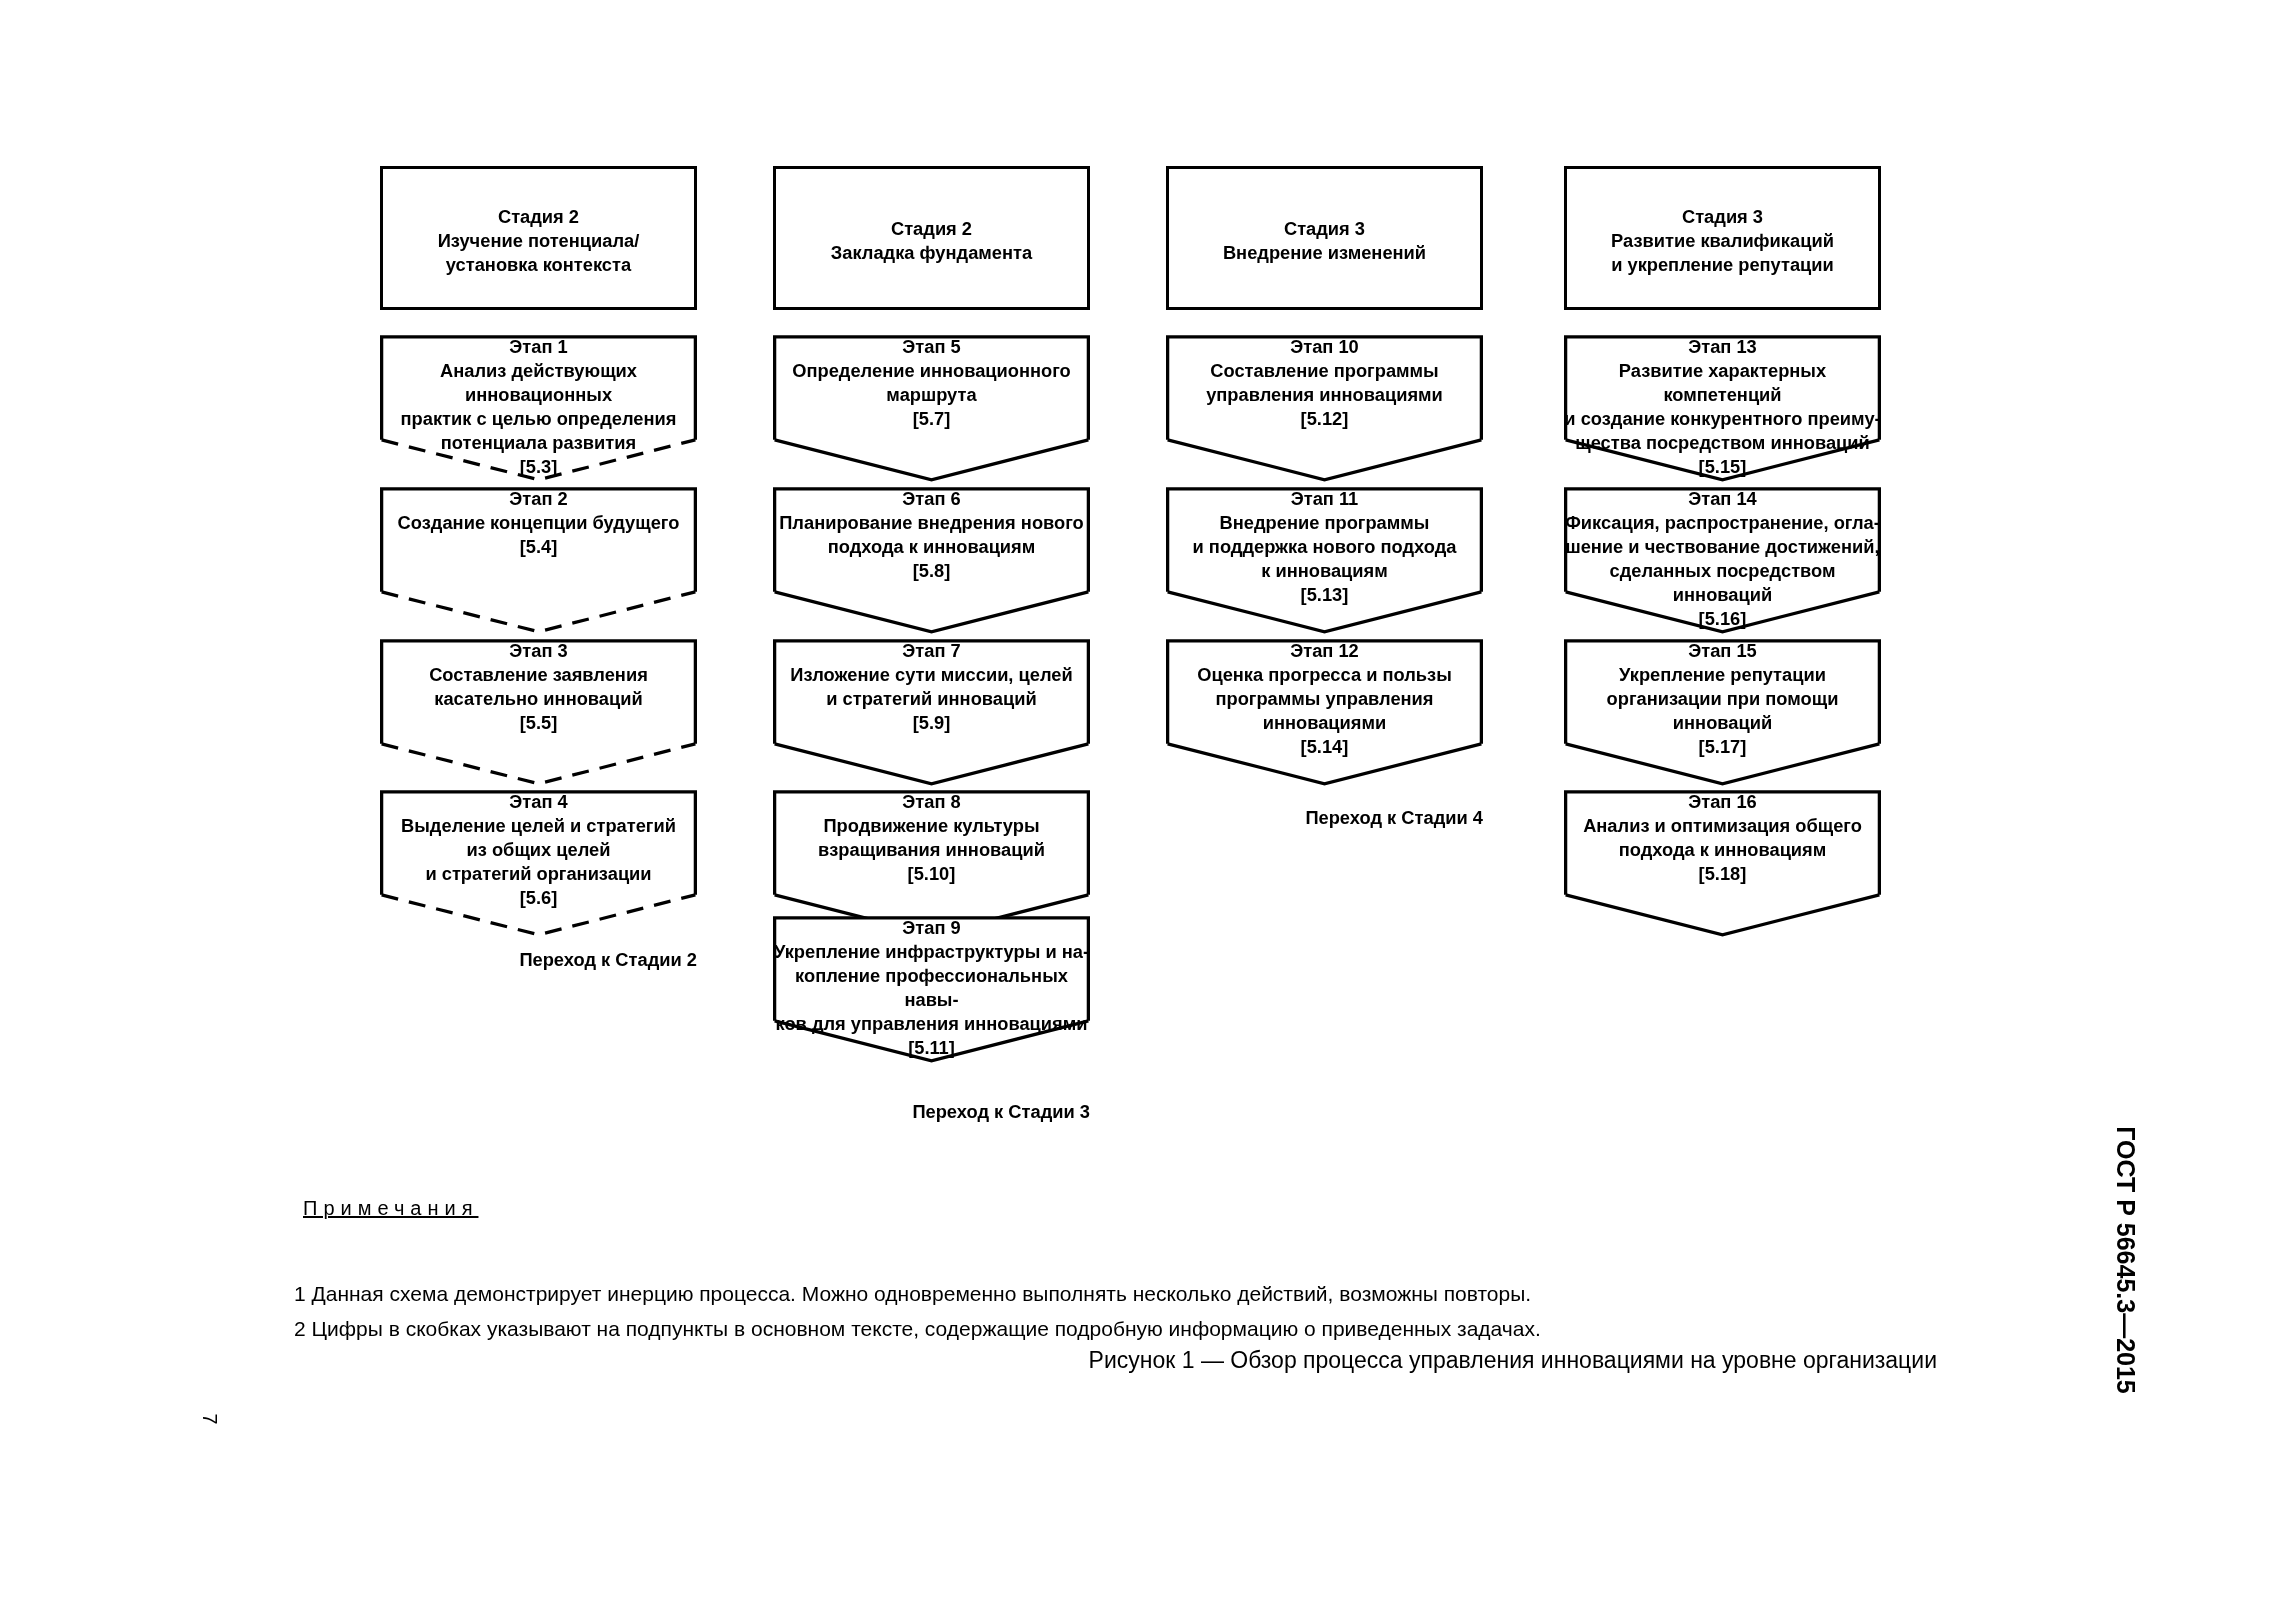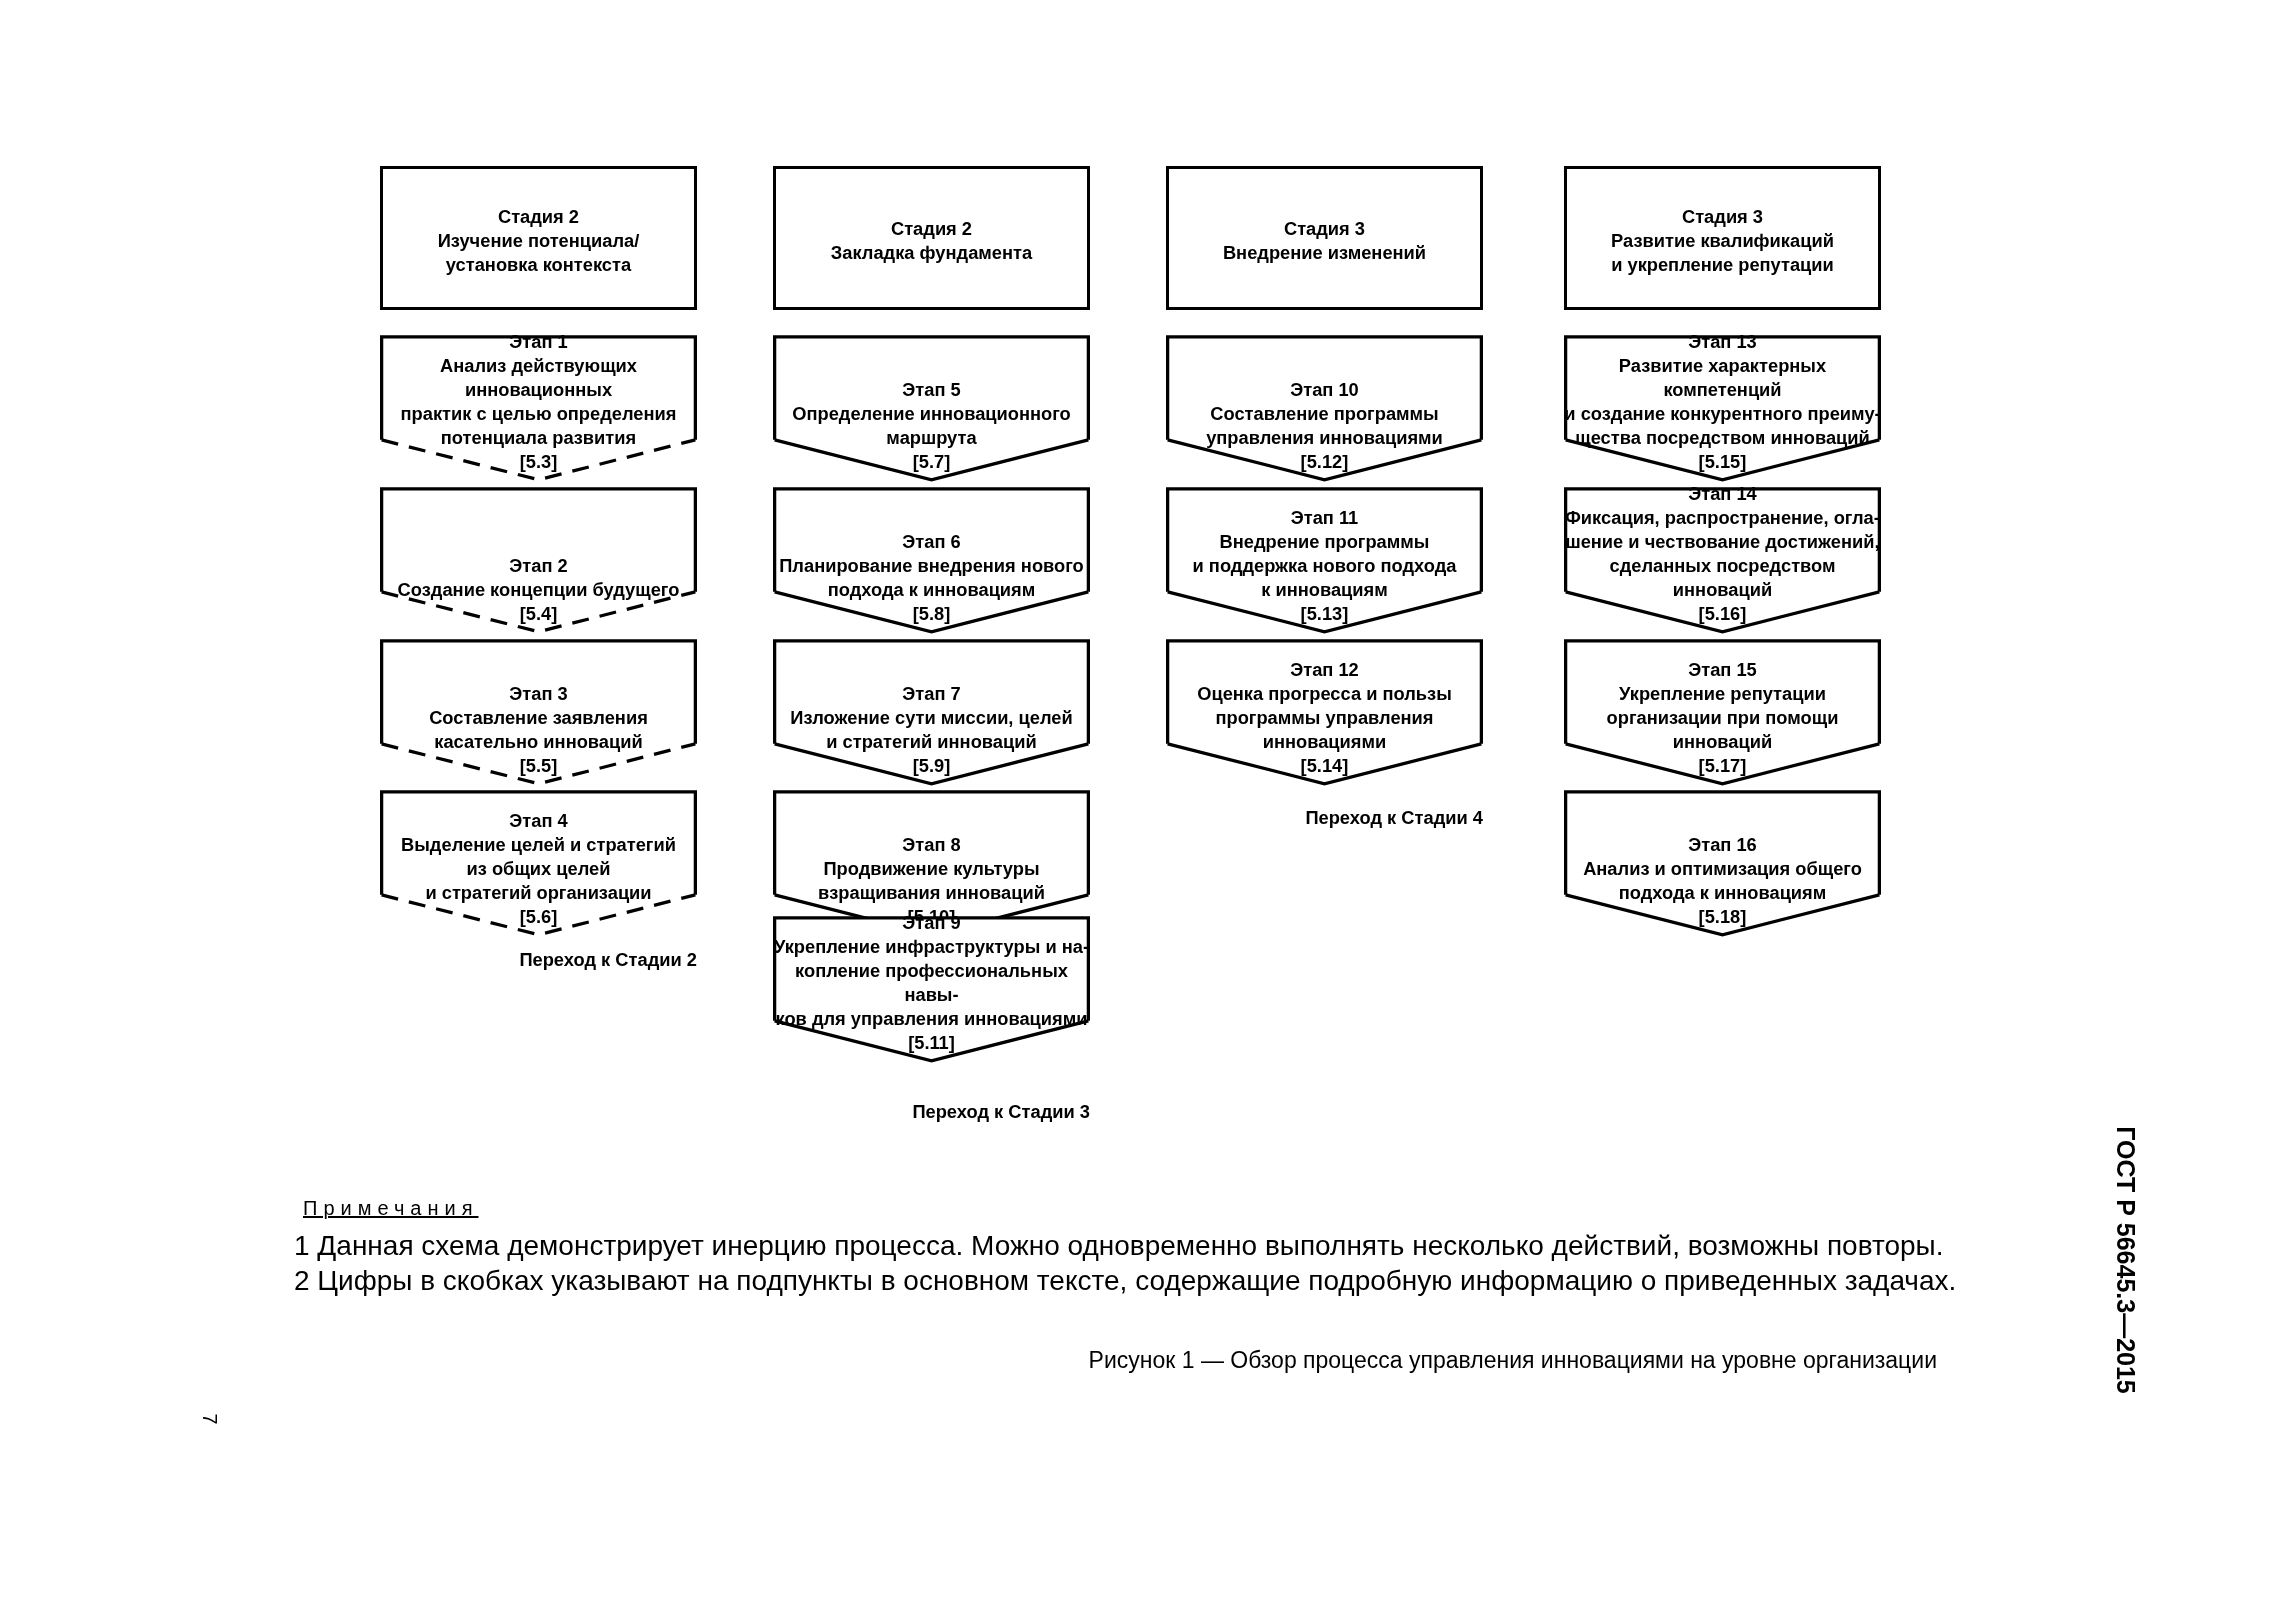--- a/index.html
+++ b/index.html
@@ -18,21 +18,21 @@
     padding-top:6.5px;
   }
   
   .step-box{position:absolute;width:317px;height:147px;}
   .step-box svg{position:absolute;left:0;top:0;width:317px;height:147px;display:block;}
   .ffill{fill:#fff;stroke:none;}
   .edge{fill:none;stroke:#000;stroke-width:5;stroke-linejoin:miter;}
   .dashed .chev{stroke-dasharray:26 17;}
   .step-text-wrap{
     position:absolute;left:0;top:0;width:100%;height:139px;
-    display:flex;align-items:flex-end;justify-content:center;
+    display:flex;align-items:flex-start;justify-content:center;
   }
   .box-text{
     font-weight:bold;font-size:18.3px;line-height:24px;
     text-align:center;white-space:pre-line;
   }
   
   .cx1{left:380px}.cx2{left:773px}.cx3{left:1166px}.cx4{left:1564px}
   .ry1{top:335px}.ry2{top:487px}.ry3{top:639px}.ry4{top:790px}.ry5{top:916px}
   
   .transition{
@@ -42,21 +42,21 @@
   .t1{left:380px;top:949px}
   .t2{left:773px;top:1101px}
   .t3{left:1166px;top:807px}
   
   .notes-title{
     position:absolute;left:303px;top:1195px;
     font-size:20px;line-height:26px;letter-spacing:0.30em;white-space:nowrap;text-decoration:underline;
   }
   .note-line{
     position:absolute;left:294px;width:1767px;
-    font-size:28px;line-height:26px;white-space:nowrap;
+    font-size:21px;line-height:26px;white-space:nowrap;margin-top:48px;
   }
   .n1{top:1233px}.n2{top:1268px}
   
   .caption{
     position:absolute;left:380px;top:1347px;width:1557px;
     font-size:23px;line-height:27.5px;text-align:right;white-space:nowrap;
   }
   
   .doc-code{
     position:absolute;left:2125px;top:1260px;

